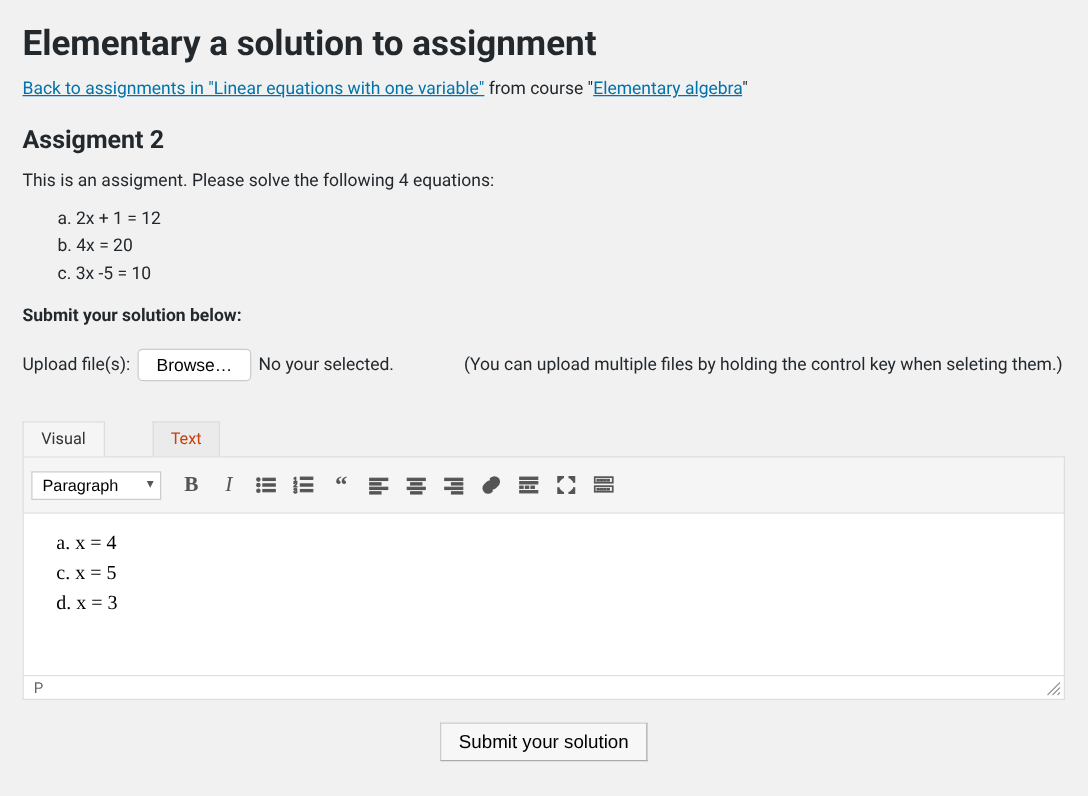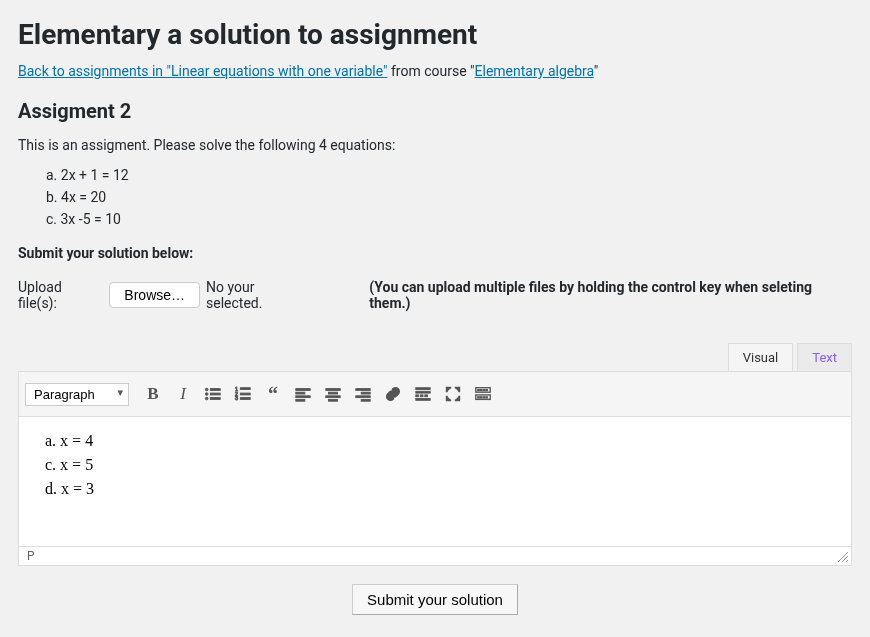--- a/index.html
+++ b/index.html
@@ -30,37 +30,37 @@
 .submit-label { font-weight: 700; margin-bottom: 18px; font-size: 14px; }
 .upload-row { display: flex; align-items: center; gap: 6px; margin-bottom: 32px; font-size: 14px; }
 .browse-btn {
   background: #fff;
   border: 1px solid #ccc;
   border-radius: 4px;
   padding: 4px 14px;
   font-size: 14px;
   cursor: pointer;
 }
-.upload-hint { margin-left: 50px; font-size: 14px; font-weight: bold; }
+.upload-hint { margin-left: 50px; font-size: 14px; }
 
 .editor-wrap {
   margin-bottom: 18px;
 }
 .editor-tabs {
   display: flex;
-  justify-content: flex-end;
+  gap: 34px;
 }
 .tab {
   background: #ebebeb;
   border: 1px solid #ddd;
   border-bottom: none;
   padding: 6px 14px;
   font-size: 13px;
   cursor: pointer;
-  color: #8b5cf6;
+  color: #c2410c;
 }
 .tab.active {
   background: #f5f5f5;
   border-color: #ddd;
   color: #333;
 }
 .tab + .tab { margin-left: 4px; }
 
 .toolbar-outer {
   background: #f5f5f5;

